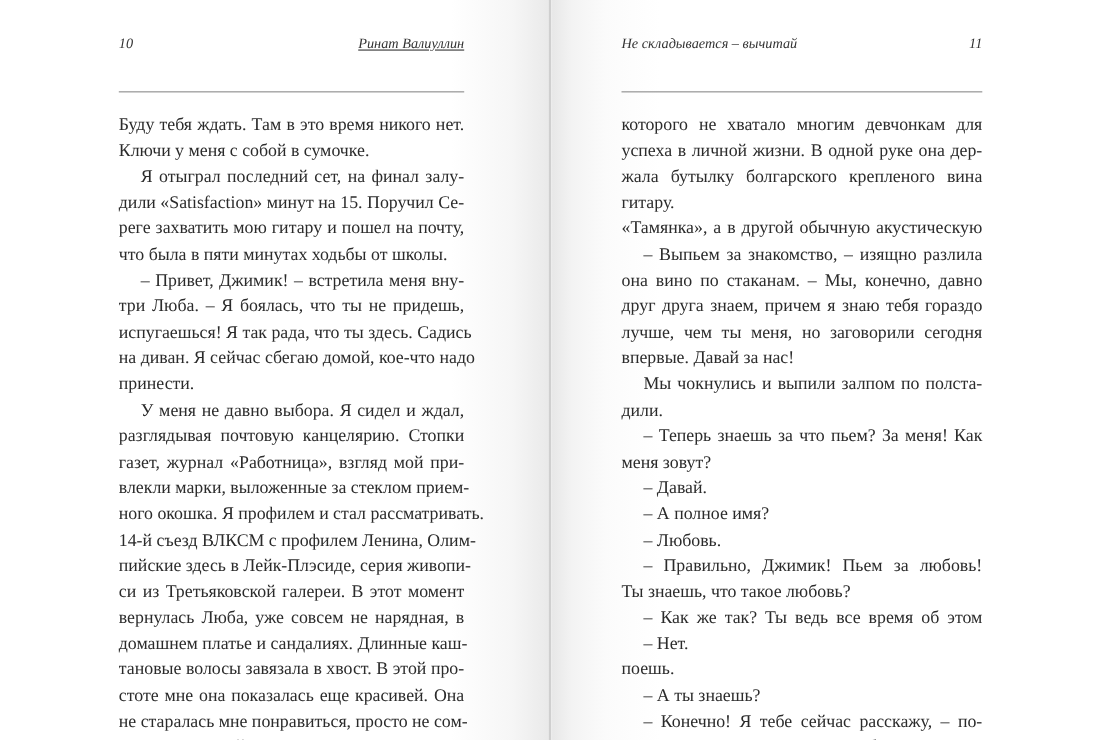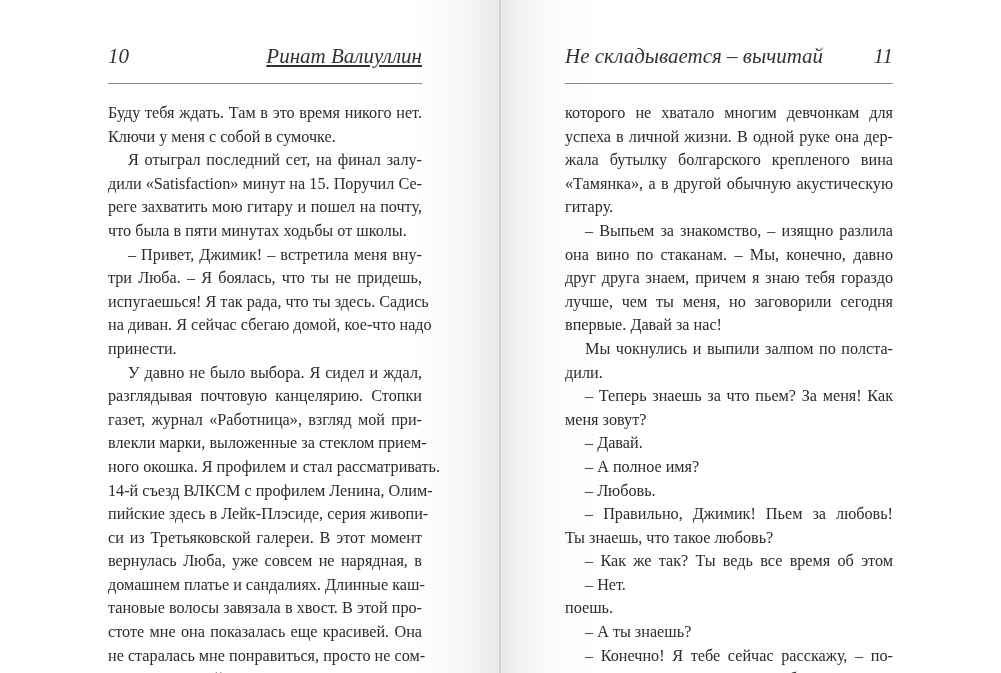--- a/index.html
+++ b/index.html
@@ -12,21 +12,21 @@
   }
   .spread { position: absolute; left: 0; top: 0; width: 1001px; height: 673px; }
   .page { position: absolute; top: 0; height: 673px; }
   .page-left { left: 0; width: 500px;
     background: linear-gradient(to right, #ffffff 0%, #ffffff 82%, #f6f6f6 93%, #e9e9e9 100%); }
   .page-right { left: 500px; width: 501px;
     background: linear-gradient(to right, #e6e6e6 0%, #f3f3f3 4%, #fbfbfb 10%, #ffffff 20%, #ffffff 100%); }
   .gutter-line { position: absolute; left: 499px; top: 0; width: 2px; height: 673px; background: #cfcfcf; }
   .gutter-line-light { position: absolute; left: 501px; top: 0; width: 1px; height: 673px; background: #ededed; }
 
-  .header { position: absolute; top: 44px; height: 30px; font-style: italic; font-size: 21px; color: #333; }
+  .header { position: absolute; top: 32px; height: 30px; font-style: italic; font-size: 13px; color: #333; }
   .header .num { position: absolute; top: 0; }
   .header .ttl { position: absolute; top: 0; white-space: nowrap; }
   .header-left { left: 108px; width: 314px; }
   .header-left .num { left: 0; }
   .header-left .ttl { right: 0; text-decoration: underline; }
   .header-right { left: 565px; width: 328px; }
   .header-right .ttl { left: 0; }
   .header-right .num { right: 0; }
   .rule { position: absolute; top: 83px; height: 1px; background: #8a8a8a; }
   .rule-left { left: 108px; width: 314px; }
@@ -54,21 +54,21 @@
         <span class="line last">Ключи у меня с собой в сумочке.</span>
         <span class="line indent">Я отыграл последний сет, на финал залу-</span>
         <span class="line">дили «Satisfaction» минут на 15. Поручил Се-</span>
         <span class="line">реге захватить мою гитару и пошел на почту,</span>
         <span class="line last">что была в пяти минутах ходьбы от школы.</span>
         <span class="line indent">– Привет, Джимик! – встретила меня вну-</span>
         <span class="line">три Люба. – Я боялась, что ты не придешь,</span>
         <span class="line">испугаешься! Я так рада, что ты здесь. Садись</span>
         <span class="line">на диван. Я сейчас сбегаю домой, кое-что надо</span>
         <span class="line last">принести.</span>
-        <span class="line indent">У давно не было выбора. Я сидел и ждал,</span>
+        <span class="line indent">У меня не давно выбора. Я сидел и ждал,</span>
         <span class="line">разглядывая почтовую канцелярию. Стопки</span>
         <span class="line">газет, журнал «Работница», взгляд мой при-</span>
         <span class="line">влекли марки, выложенные за стеклом прием-</span>
         <span class="line">ного окошка. Я профилем и стал рассматривать.</span>
         <span class="line">14-й съезд ВЛКСМ с профилем Ленина, Олим-</span>
         <span class="line">пийские здесь в Лейк-Плэсиде, серия живопи-</span>
         <span class="line">си из Третьяковской галереи. В этот момент</span>
         <span class="line">вернулась Люба, уже совсем не нарядная, в</span>
         <span class="line">домашнем платье и сандалиях. Длинные каш-</span>
         <span class="line">тановые волосы завязала в хвост. В этой про-</span>
@@ -82,22 +82,22 @@
   </div>
   <div class="header header-right">
     <span class="ttl">Не складывается – вычитай</span>
     <span class="num">11</span>
   </div>
   <div class="rule rule-right"></div>
   <div class="body body-right" id="body-right">
       <span class="line">которого не хватало многим девчонкам для</span>
       <span class="line">успеха в личной жизни. В одной руке она дер-</span>
       <span class="line">жала бутылку болгарского крепленого вина</span>
+      <span class="line last">гитару.</span>
       <span class="line">«Тамянка», а в другой обычную акустическую</span>
-      <span class="line last">гитару.</span>
       <span class="line indent">– Выпьем за знакомство, – изящно разлила</span>
       <span class="line">она вино по стаканам. – Мы, конечно, давно</span>
       <span class="line">друг друга знаем, причем я знаю тебя гораздо</span>
       <span class="line">лучше, чем ты меня, но заговорили сегодня</span>
       <span class="line last">впервые. Давай за нас!</span>
       <span class="line indent">Мы чокнулись и выпили залпом по полста-</span>
       <span class="line last">дили.</span>
       <span class="line indent">– Теперь знаешь за что пьем? За меня! Как</span>
       <span class="line last">меня зовут?</span>
       <span class="line indent last">– Давай.</span>

